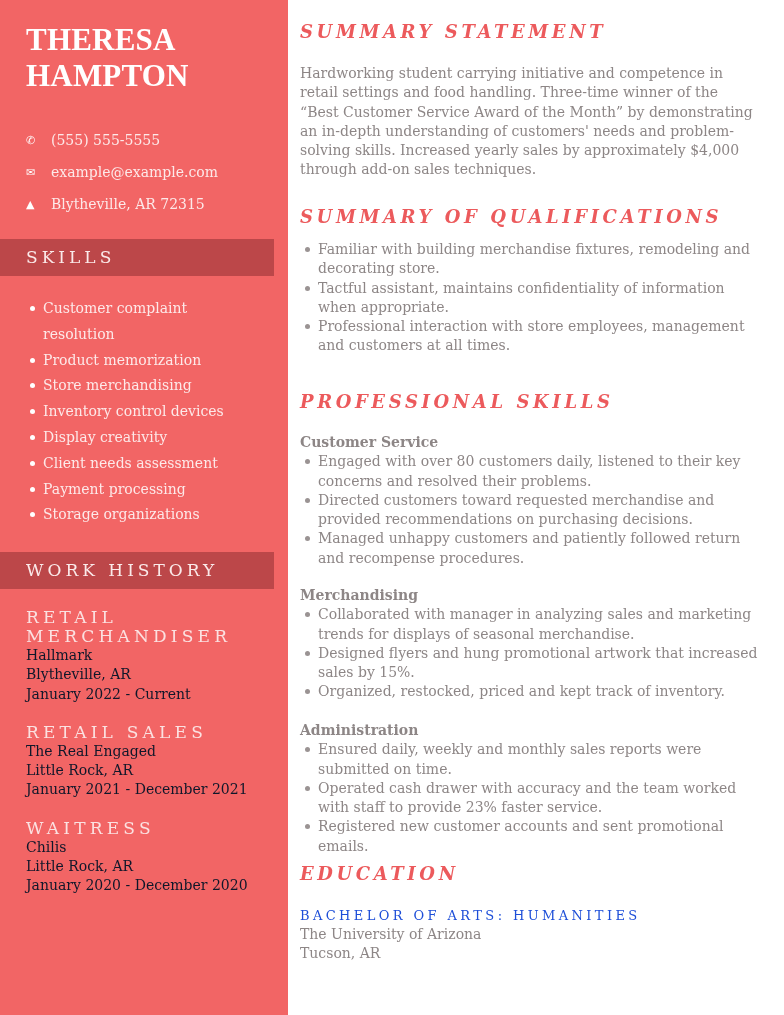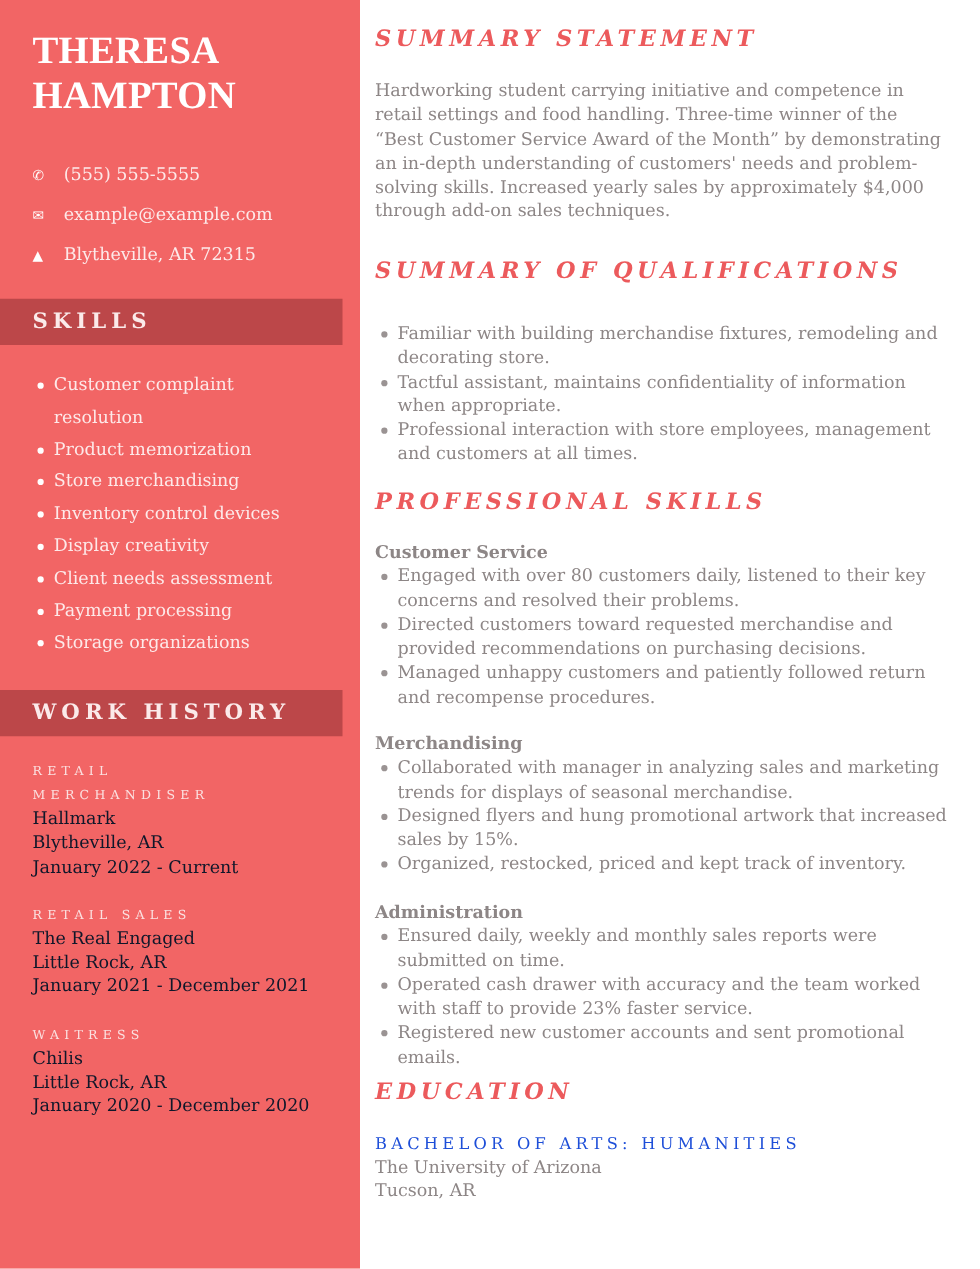--- a/index.html
+++ b/index.html
@@ -16,36 +16,36 @@
     font-weight: bold; font-size: 31px; line-height: 36px; letter-spacing: 0.2px;
     color: #ffffff;
   }
   .contact { position: absolute; left: 26px; top: 124px; }
   .contact-row { display: flex; align-items: center; height: 32px; font-size: 14px; color: #fde9e9; }
   .contact-row .ic { width: 25px; font-size: 11px; color: #ffffff; }
 
   .band {
     position: absolute; left: 0; width: 274px; height: 37px;
     background: #bc4749;
-    font-weight: bold; font-size: 17px; letter-spacing: 4px; color: #fbeaea;
+    font-weight: normal; font-size: 17px; letter-spacing: 4px; color: #fbeaea;
     padding-left: 26px; line-height: 37px;
   }
   .band.skills { top: 239px; }
   .band.work { top: 552px; }
 
   .skills-list { position: absolute; left: 26px; top: 296px; width: 230px; list-style: none; }
   .skills-list li { position: relative; padding-left: 17px; font-size: 14px; line-height: 25.8px; color: #fde9e9; }
   .skills-list li::before {
     content: ""; position: absolute; left: 4px; top: 10px; width: 5px; height: 5px;
     border-radius: 50%; background: #ffffff;
   }
 
   .jobs { position: absolute; left: 26px; top: 608px; width: 240px; }
   .job { margin-bottom: 19px; }
-  .job-title { font-size: 10px; letter-spacing: 4.2px; line-height: 19px; color: #fbe1e1; text-transform: uppercase; }
+  .job-title { font-size: 17px; letter-spacing: 4.2px; line-height: 19px; color: #fbe1e1; text-transform: uppercase; }
   .job-line { font-size: 14px; line-height: 19.3px; color: #0f172a; }
 
   .main { position: absolute; left: 300px; top: 0; width: 460px; }
   .h {
     position: absolute; left: 0; font-weight: bold; font-size: 18px; letter-spacing: 3.6px;
     color: #ec5a5c; text-transform: uppercase; white-space: nowrap; font-style: italic;
   }
   .p { position: absolute; left: 0; width: 460px; font-size: 14px; line-height: 19.3px; color: #8d8686; }
   .blist { list-style: none; }
   .blist li { position: relative; padding-left: 18px; }
@@ -114,21 +114,21 @@
       <div class="job-line">January 2020 - December 2020</div>
     </div>
   </div>
 </div>
 
 <div class="main">
   <div class="h" style="top:21px">SUMMARY STATEMENT</div>
   <div class="p" style="top:64px">Hardworking student carrying initiative and competence in retail settings and food handling. Three-time winner of the “Best Customer Service Award of the Month” by demonstrating an in-depth understanding of customers' needs and problem-solving skills. Increased yearly sales by approximately $4,000 through add-on sales techniques.</div>
 
   <div class="h" style="top:206px">SUMMARY OF QUALIFICATIONS</div>
-  <ul class="p blist" style="top:258px">
+  <ul class="p blist" style="top:240px">
     <li>Familiar with building merchandise fixtures, remodeling and decorating store.</li>
     <li>Tactful assistant, maintains confidentiality of information when appropriate.</li>
     <li>Professional interaction with store employees, management and customers at all times.</li>
   </ul>
 
   <div class="h" style="top:391px">PROFESSIONAL SKILLS</div>
 
   <div class="p" style="top:433px">
     <div class="sub">Customer Service</div>
     <ul class="blist">

